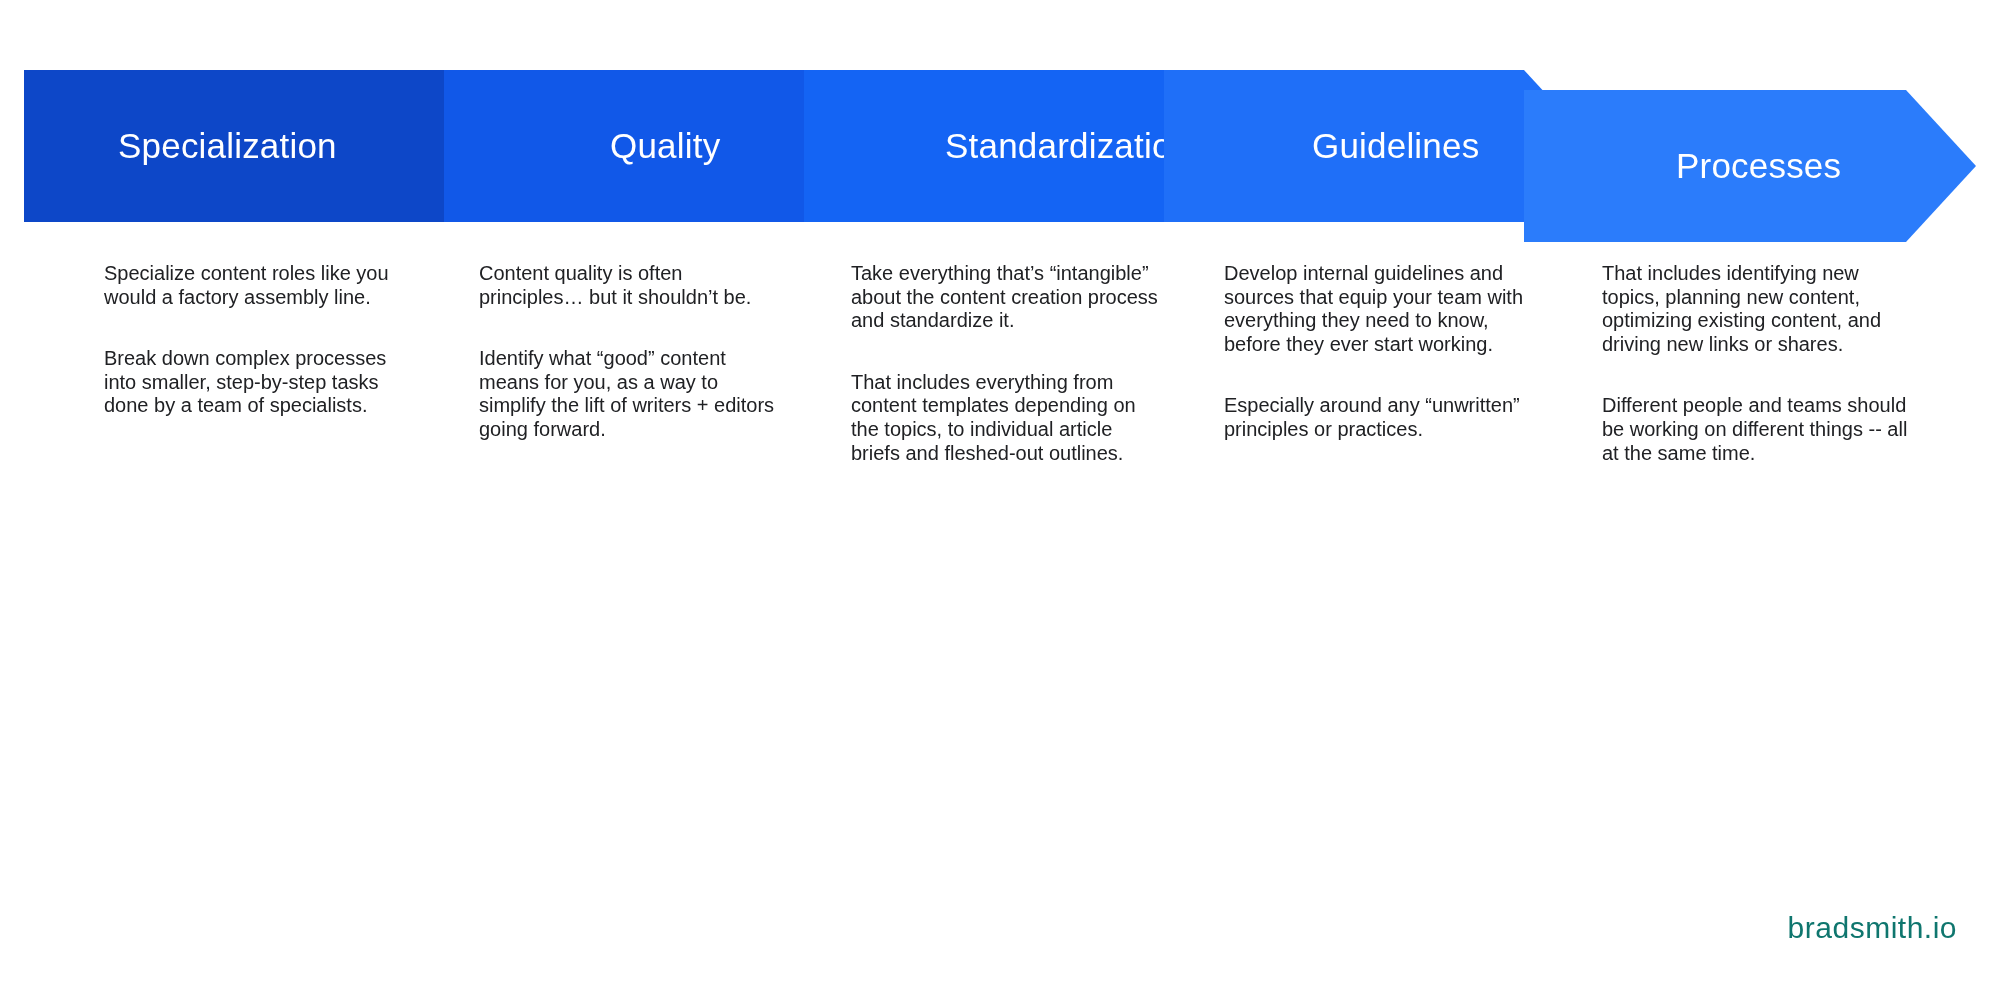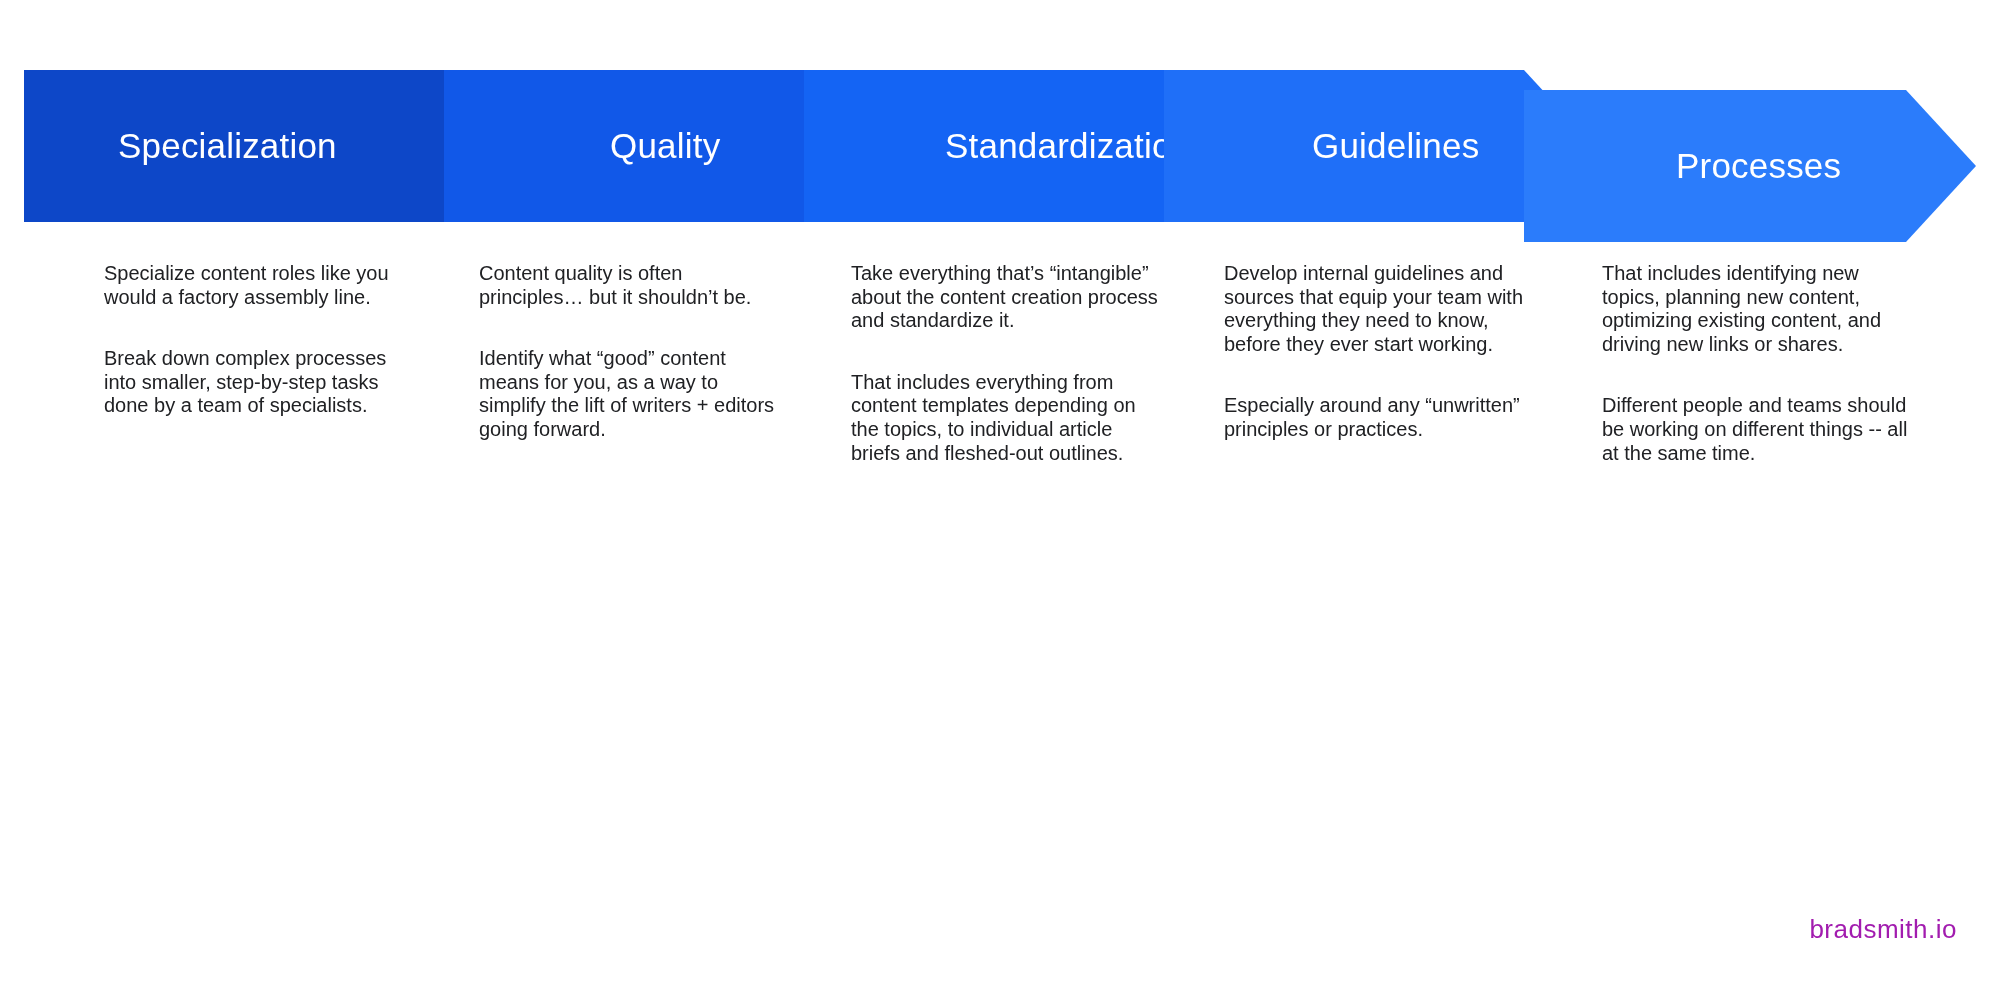--- a/index.html
+++ b/index.html
@@ -65,22 +65,22 @@
     line-height: 1.18;
     font-weight: 400;
   }
   .col p:last-child { margin-bottom: 0; }
 
   
   #watermark {
     position: absolute;
     right: 42px;
     bottom: 36px;
-    color: #a21caf;
-    font-size: 26px;
+    color: #0f766e;
+    font-size: 30px;
     letter-spacing: 0.5px;
     font-weight: 400;
   }
 </style>
 </head>
 <body>
 
 <div id="canvas">
 
   <div id="chevron-band">

